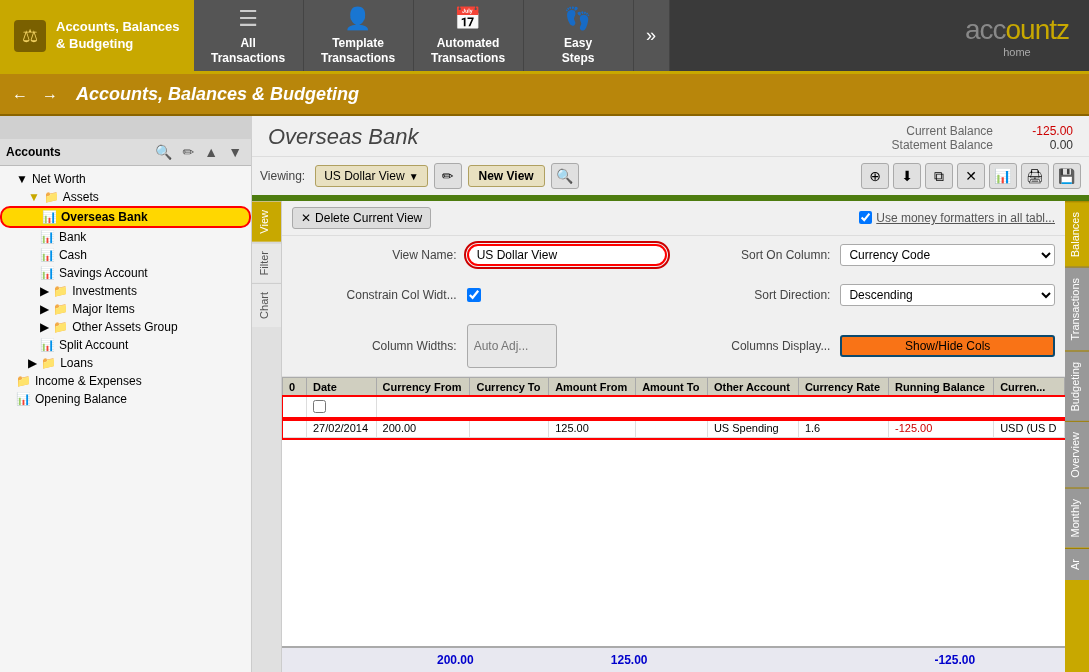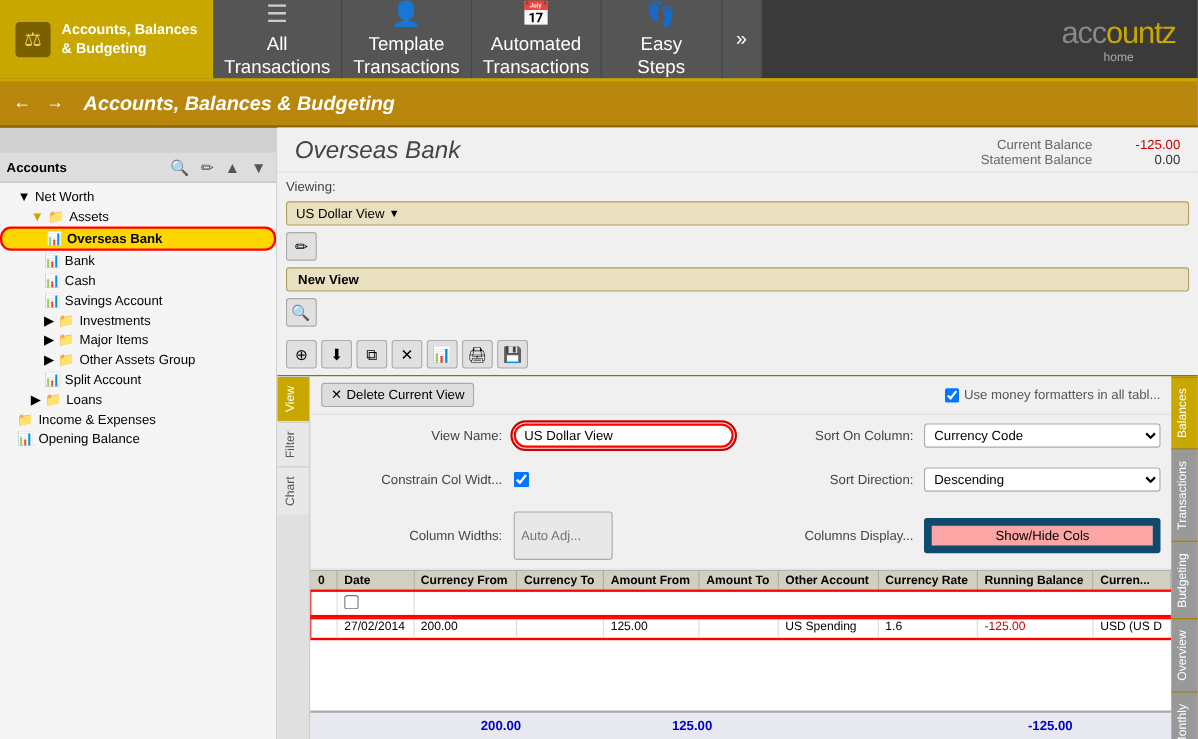--- a/index.html
+++ b/index.html
@@ -47,22 +47,22 @@
       cursor: pointer;
       gap: 4px;
       border-right: 1px solid #444;
       text-align: center;
     }
     .nav-btn .nav-icon {
       font-size: 22px;
       color: #ccc;
     }
     .nav-btn .nav-label {
-      font-size: 17px;
-      font-weight: normal;
+      font-size: 12px;
+      font-weight: bold;
       line-height: 1.2;
     }
     .nav-more {
       display: flex;
       align-items: center;
       justify-content: center;
       width: 36px;
       background: #555;
       color: #fff;
       font-size: 18px;
@@ -195,26 +195,26 @@
       color: #555;
     }
     .balance-row { display: flex; gap: 20px; justify-content: flex-end; }
     .balance-label { color: #666; }
     .balance-value { color: #333; min-width: 60px; text-align: right; }
     .balance-value.negative { color: #cc0000; }
 
     
     .view-toolbar {
       display: flex;
+      align-items: center;
       padding: 6px 8px;
       gap: 6px;
       background: #f0f0f0;
-      border-bottom: 1px solid #4d7c0f;
+      border-bottom: 6px solid #4d7c0f;
       flex-wrap: wrap;
-      flex-direction: column;
     }
     .viewing-label { font-size: 12px; color: #444; margin-right: 4px; }
     .dropdown-btn {
       display: flex;
       align-items: center;
       background: #e8e0c0;
       border: 1px solid #b0a060;
       border-radius: 3px;
       padding: 3px 8px;
       cursor: pointer;
@@ -294,24 +294,25 @@
       border: 1px solid #aaa;
       border-radius: 3px;
       padding: 3px 8px;
       cursor: pointer;
       font-size: 12px;
       gap: 4px;
     }
     .money-formatter-row {
       margin-left: auto;
       display: flex;
-      align-items: flex-end;
+      align-items: flex-start;
       gap: 4px;
       font-size: 12px;
       color: #555;
+      text-decoration: underline;
     }
 
     .view-settings {
       padding: 8px 10px;
       border-bottom: 1px solid #ddd;
       display: grid;
       grid-template-columns: auto 200px auto auto;
       gap: 18px 10px;
       align-items: center;
       font-size: 12px;
@@ -338,22 +339,22 @@
     .col-widths-input {
       border: 1px solid #aaa;
       border-radius: 3px;
       padding: 14px 6px;
       font-size: 12px;
       background: #e8e8e8;
       color: #888;
       width: 90px;
     }
     .show-hide-btn {
-      background: #fca5a5;
-      border: 7px solid #0c4a6e;
+      background: #f97316;
+      border: 2px solid #0c4a6e;
       border-radius: 3px;
       padding: 2px 8px;
       cursor: pointer;
       font-size: 12px;
     }
 
     
     .transactions-container {
       flex: 1;
       overflow: auto;

